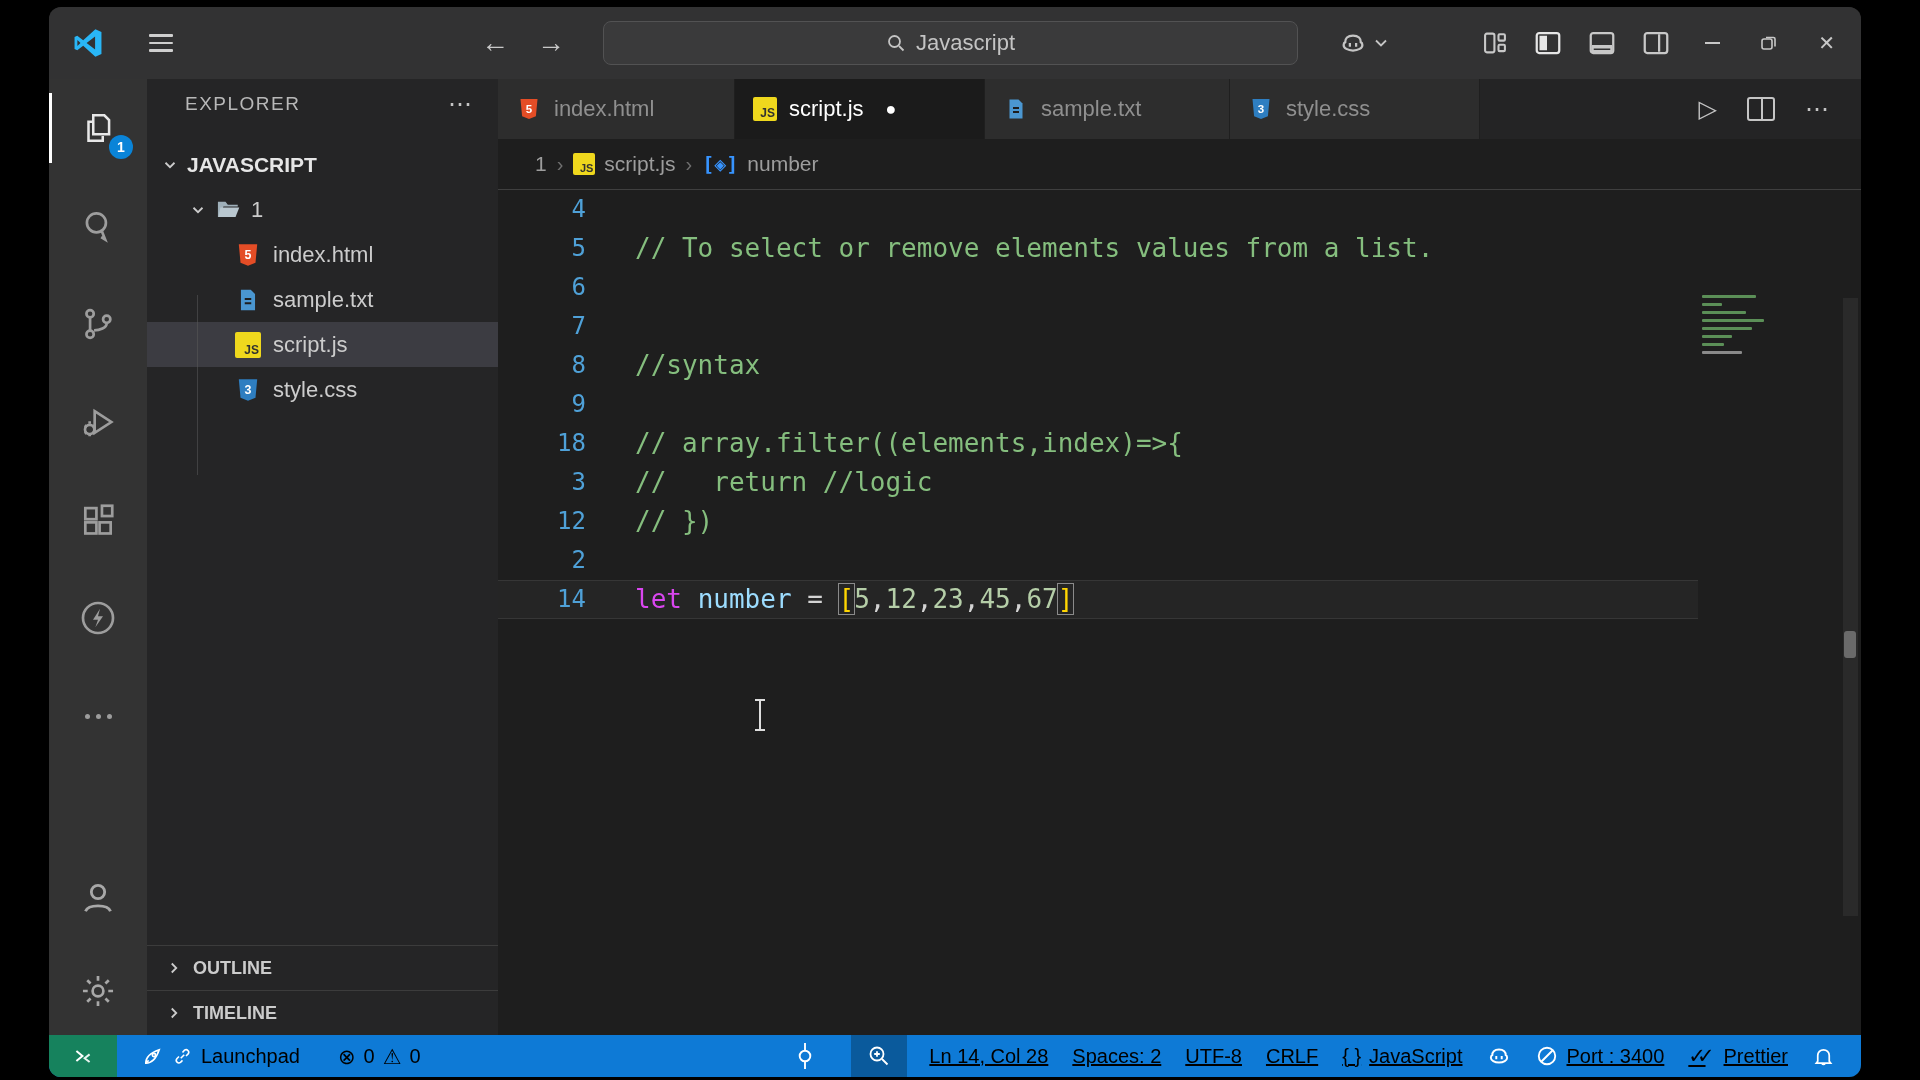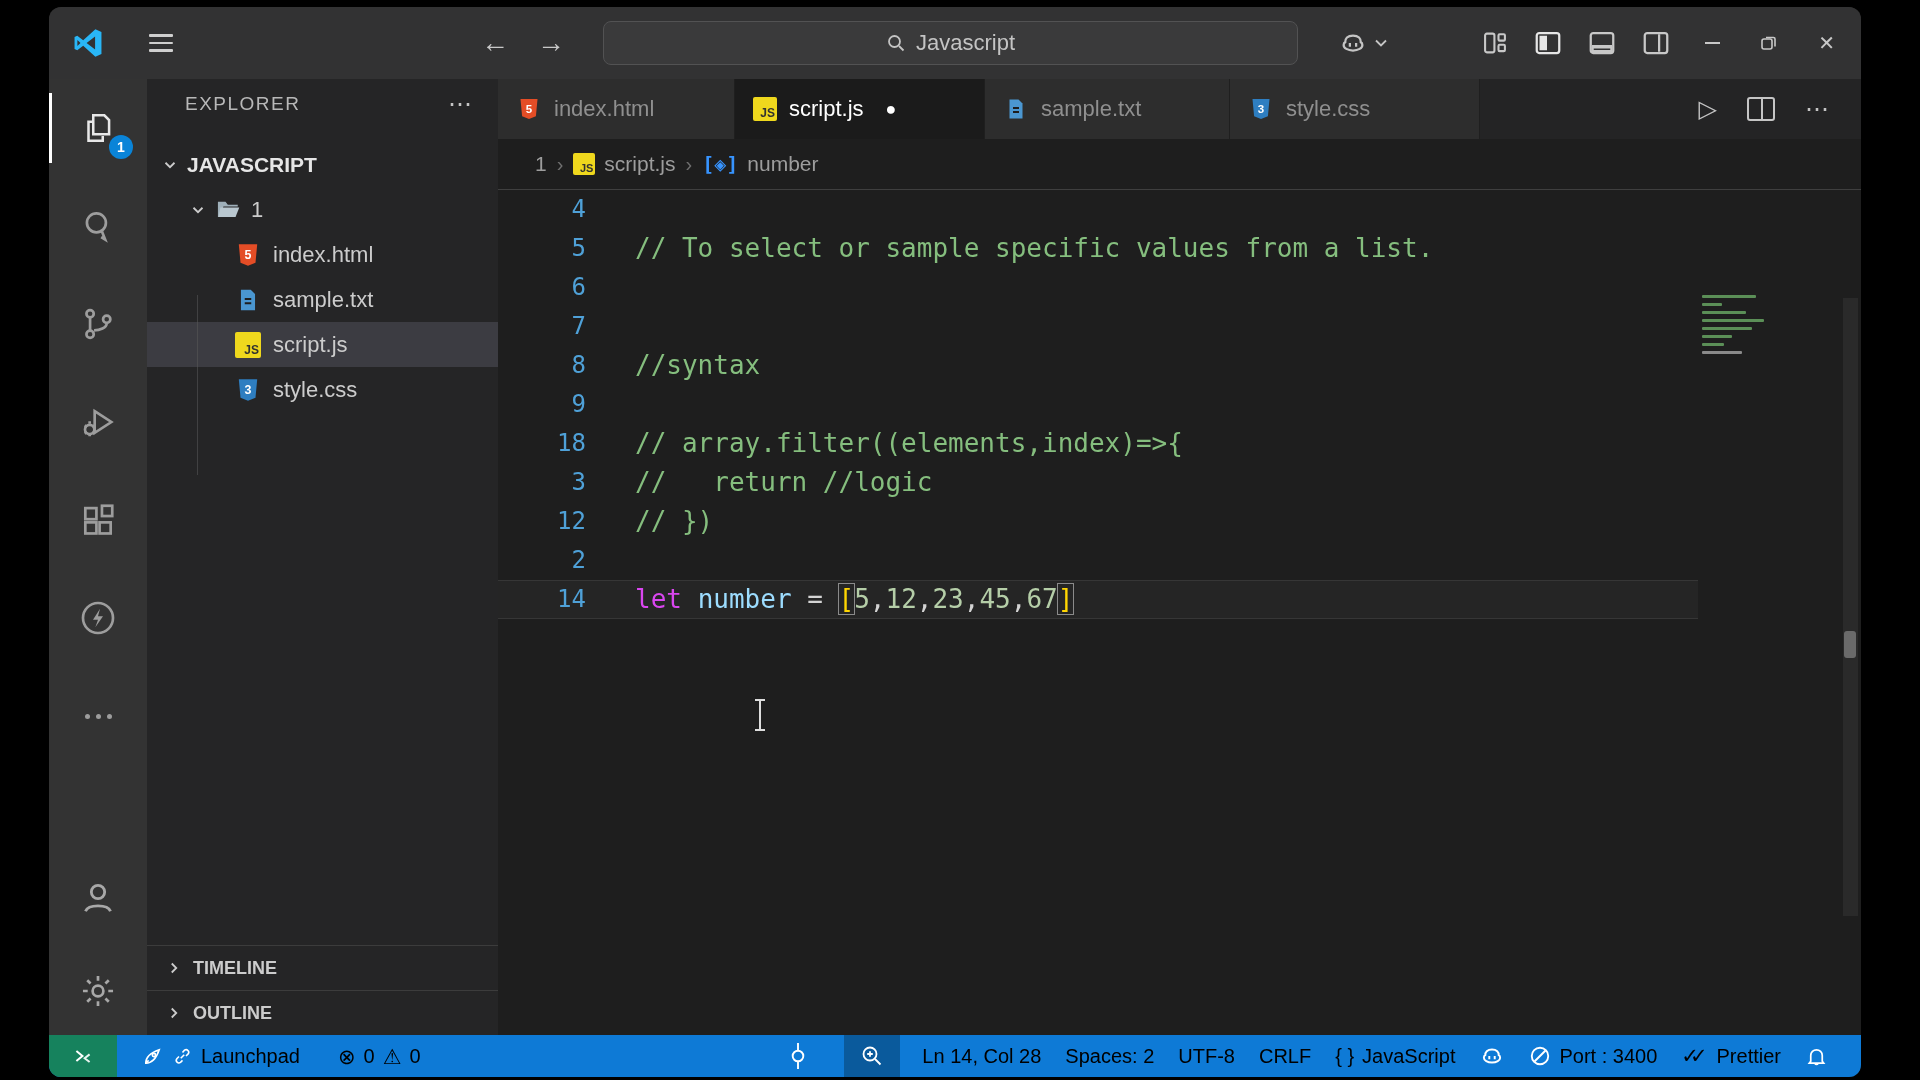--- a/index.html
+++ b/index.html
@@ -79,21 +79,21 @@
   .minimap{position:absolute;right:93px;top:105px;width:66px;cursor:pointer;}
   .minimap div{height:3px;margin-bottom:5px;border-radius:1px;}
   .sb-track{position:absolute;right:3px;top:108px;width:15px;height:618px;background:rgba(255,255,255,0.055);cursor:pointer;}
   .sb-blob{position:absolute;right:5px;top:441px;width:12px;height:27px;background:rgba(255,255,255,0.30);border-radius:3px;}
   .ibeam{position:absolute;left:252px;top:508px;}
   
   .statusbar{height:42px;background:#0e7ad6;flex:none;display:flex;align-items:center;color:#000000;font-size:20px;}
   .sseg{height:100%;display:flex;align-items:center;padding:0 12px;gap:8px;cursor:pointer;}
   .sseg.green{background:#16825d;width:44px;justify-content:center;}
   .sseg.darker{background:#0a5a9c;padding:0 16px;}
-  .status-right{margin-left:auto;display:flex;align-items:center;height:100%;padding-right:21px;}
+  .status-right{margin-left:auto;display:flex;align-items:center;height:100%;padding-right:14px;text-decoration:underline;}
   .glyph-ico{font-size:21px;line-height:1;}
   .dblcheck{letter-spacing:-9px;font-size:21px;margin-right:10px;}
   svg{display:block;}
 </style>
 </head>
 <body>
 
 <div class="window">
 
   <div class="titlebar">
@@ -278,27 +278,27 @@
               <span>style.css</span>
             </div>
           </div>
         <div class="guide"></div>
       </div>
       <div class="sb-bottom">
         <div class="sec-row">
           <svg width="18" height="18" viewBox="0 0 16 16" fill="none" stroke="#cccccc" stroke-width="1.6">
               <path d="m6 4 4 4-4 4"></path>
             </svg>
-          <span>TIMELINE</span>
+          <span>OUTLINE</span>
         </div>
         <div class="sec-row">
           <svg width="18" height="18" viewBox="0 0 16 16" fill="none" stroke="#cccccc" stroke-width="1.6">
               <path d="m6 4 4 4-4 4"></path>
             </svg>
-          <span>OUTLINE</span>
+          <span>TIMELINE</span>
         </div>
       </div>
     </div>
 
     <div class="editor-region">
       <div class="tabbar">
         <div id="tabs" style="display:flex">
             <div class="tab" style="width: 237px;">
               <span class="ficon">
                 <svg width="24" height="24" viewBox="0 0 24 24">
@@ -347,21 +347,21 @@
         </span>
         <span class="bsep">›</span>
         <span class="bitem">
           <span class="varicon">[◈]</span>
           <span>number</span>
         </span>
       </div>
       <div class="code-area">
         <div class="lines" id="code-lines">
             <div class="line"><span class="ln">4</span><span class="ct"></span></div>
-            <div class="line"><span class="ln">5</span><span class="ct"><span class="tk-comment">// To select or sample specific values from a list.</span></span></div>
+            <div class="line"><span class="ln">5</span><span class="ct"><span class="tk-comment">// To select or remove elements values from a list.</span></span></div>
             <div class="line"><span class="ln">6</span><span class="ct"></span></div>
             <div class="line"><span class="ln">7</span><span class="ct"></span></div>
             <div class="line"><span class="ln">8</span><span class="ct"><span class="tk-comment">//syntax</span></span></div>
             <div class="line"><span class="ln">9</span><span class="ct"></span></div>
             <div class="line"><span class="ln">18</span><span class="ct"><span class="tk-comment">// array.filter((elements,index)=&gt;{</span></span></div>
             <div class="line"><span class="ln">3</span><span class="ct"><span class="tk-comment">//   return //logic</span></span></div>
             <div class="line"><span class="ln">12</span><span class="ct"><span class="tk-comment">// })</span></span></div>
             <div class="line"><span class="ln">2</span><span class="ct"></span></div>
             <div class="line current"><span class="ln">14</span><span class="ct"><span class="tk-kw">let</span><span class="tk-plain"> </span><span class="tk-var">number</span><span class="tk-plain"> = </span><span class="tk-bracket">[</span><span class="tk-num">5</span><span class="tk-plain">,</span><span class="tk-num">12</span><span class="tk-plain">,</span><span class="tk-num">23</span><span class="tk-plain">,</span><span class="tk-num">45</span><span class="tk-plain">,</span><span class="tk-num">67</span><span class="tk-bracket">]</span></span></div>
           </div>

